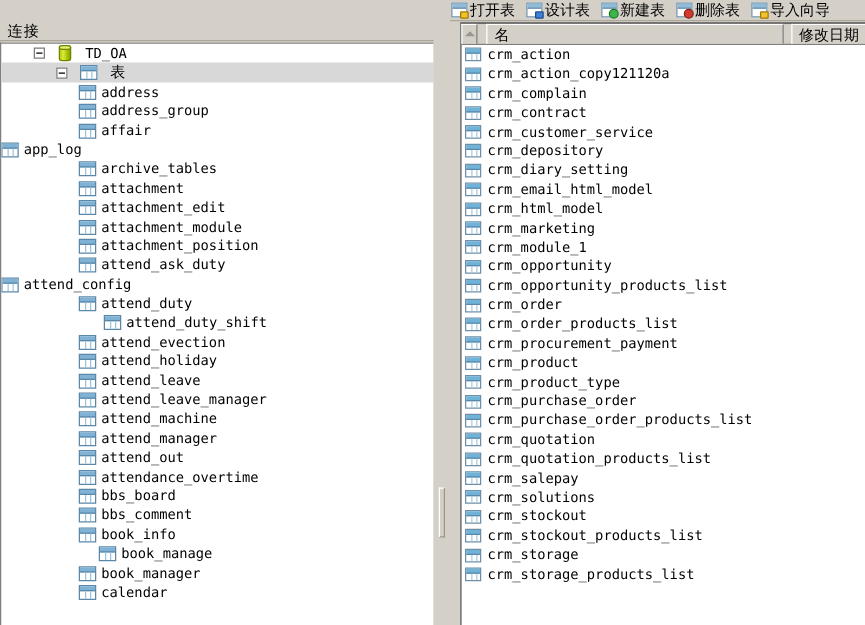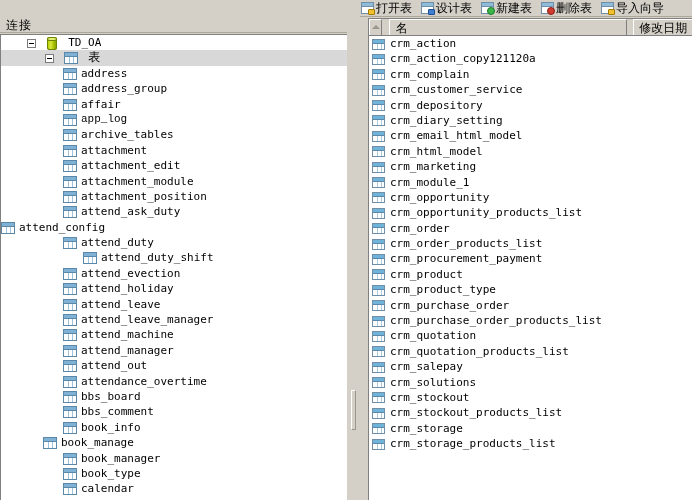--- a/index.html
+++ b/index.html
@@ -379,44 +379,43 @@
       <div class="tree-row sel" style="padding-left:44px;">
         <span class="expander"></span>
         <span class="icon-table"></span>
         <span class="tree-label cn">表</span>
       </div>
 
       <div id="tree-children">
           <div class="tree-row" style="padding-left: 62px;"><span class="icon-table"></span><span class="tree-label">address</span></div>
           <div class="tree-row" style="padding-left: 62px;"><span class="icon-table"></span><span class="tree-label">address_group</span></div>
           <div class="tree-row" style="padding-left: 62px;"><span class="icon-table"></span><span class="tree-label">affair</span></div>
-          <div class="tree-row" style="padding-left: 62px; font-family: Liberation Mono, monospace;"><span class="icon-table"></span><span class="tree-label">app_log</span></div>
+          <div class="tree-row" style=""><span class="icon-table"></span><span class="tree-label">app_log</span></div>
           <div class="tree-row" style="padding-left: 62px;"><span class="icon-table"></span><span class="tree-label">archive_tables</span></div>
           <div class="tree-row" style="padding-left: 62px;"><span class="icon-table"></span><span class="tree-label">attachment</span></div>
           <div class="tree-row" style="padding-left: 62px;"><span class="icon-table"></span><span class="tree-label">attachment_edit</span></div>
           <div class="tree-row" style="padding-left: 62px;"><span class="icon-table"></span><span class="tree-label">attachment_module</span></div>
           <div class="tree-row" style="padding-left: 62px;"><span class="icon-table"></span><span class="tree-label">attachment_position</span></div>
           <div class="tree-row" style="padding-left: 62px;"><span class="icon-table"></span><span class="tree-label">attend_ask_duty</span></div>
           <div class="tree-row" style=""><span class="icon-table"></span><span class="tree-label">attend_config</span></div>
           <div class="tree-row" style="padding-left: 62px;"><span class="icon-table"></span><span class="tree-label">attend_duty</span></div>
           <div class="tree-row" style="padding-left: 82px;"><span class="icon-table"></span><span class="tree-label">attend_duty_shift</span></div>
           <div class="tree-row" style="padding-left: 62px;"><span class="icon-table"></span><span class="tree-label">attend_evection</span></div>
           <div class="tree-row" style="padding-left: 62px;"><span class="icon-table"></span><span class="tree-label">attend_holiday</span></div>
           <div class="tree-row" style="padding-left: 62px;"><span class="icon-table"></span><span class="tree-label">attend_leave</span></div>
           <div class="tree-row" style="padding-left: 62px;"><span class="icon-table"></span><span class="tree-label">attend_leave_manager</span></div>
           <div class="tree-row" style="padding-left: 62px;"><span class="icon-table"></span><span class="tree-label">attend_machine</span></div>
           <div class="tree-row" style="padding-left: 62px;"><span class="icon-table"></span><span class="tree-label">attend_manager</span></div>
           <div class="tree-row" style="padding-left: 62px;"><span class="icon-table"></span><span class="tree-label">attend_out</span></div>
           <div class="tree-row" style="padding-left: 62px;"><span class="icon-table"></span><span class="tree-label">attendance_overtime</span></div>
           <div class="tree-row" style="padding-left: 62px;"><span class="icon-table"></span><span class="tree-label">bbs_board</span></div>
           <div class="tree-row" style="padding-left: 62px;"><span class="icon-table"></span><span class="tree-label">bbs_comment</span></div>
           <div class="tree-row" style="padding-left: 62px;"><span class="icon-table"></span><span class="tree-label">book_info</span></div>
-          <div class="tree-row" style="padding-left: 42px;"><span class="icon-table"></span><span class="tree-label">book_manage</span></div>
+          <div class="tree-row" style="padding-left: 78px;"><span class="icon-table"></span><span class="tree-label">book_manage</span></div>
           <div class="tree-row" style="padding-left: 62px;"><span class="icon-table"></span><span class="tree-label">book_manager</span></div>
-          <div class="tree-row" style="padding-left: 62px;"><span class="icon-table"></span><span class="tree-label">book_type</span></div>
           <div class="tree-row" style="padding-left: 62px;"><span class="icon-table"></span><span class="tree-label">calendar</span></div>
         </div>
     </div>
 
     <div id="left-scroll">
       <div class="sb-up">
         <span class="arrow"></span>
       </div>
       <div class="sb-thumb"></div>
     </div>
@@ -435,20 +434,21 @@
         <div class="col col-sortgrip">
           <span class="tri"></span>
         </div>
         <div class="col col-name">名</div>
         <div class="col col-date">修改日期</div>
       </div>
       <div id="list-body">
           <div class="list-row"><span class="icon-table-sm"></span><span class="list-label">crm_action</span></div>
           <div class="list-row"><span class="icon-table-sm"></span><span class="list-label">crm_action_copy121120a</span></div>
           <div class="list-row"><span class="icon-table-sm"></span><span class="list-label">crm_complain</span></div>
+          <div class="list-row"><span class="icon-table-sm"></span><span class="list-label">crm_contract</span></div>
           <div class="list-row"><span class="icon-table-sm"></span><span class="list-label">crm_customer_service</span></div>
           <div class="list-row"><span class="icon-table-sm"></span><span class="list-label">crm_depository</span></div>
           <div class="list-row"><span class="icon-table-sm"></span><span class="list-label">crm_diary_setting</span></div>
           <div class="list-row"><span class="icon-table-sm"></span><span class="list-label">crm_email_html_model</span></div>
           <div class="list-row"><span class="icon-table-sm"></span><span class="list-label">crm_html_model</span></div>
           <div class="list-row"><span class="icon-table-sm"></span><span class="list-label">crm_marketing</span></div>
           <div class="list-row"><span class="icon-table-sm"></span><span class="list-label">crm_module_1</span></div>
           <div class="list-row"><span class="icon-table-sm"></span><span class="list-label">crm_opportunity</span></div>
           <div class="list-row"><span class="icon-table-sm"></span><span class="list-label">crm_opportunity_products_list</span></div>
           <div class="list-row"><span class="icon-table-sm"></span><span class="list-label">crm_order</span></div>

